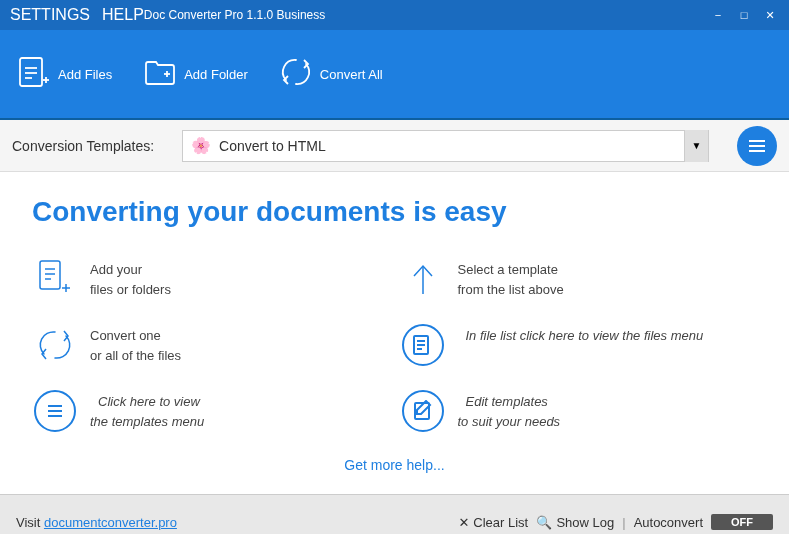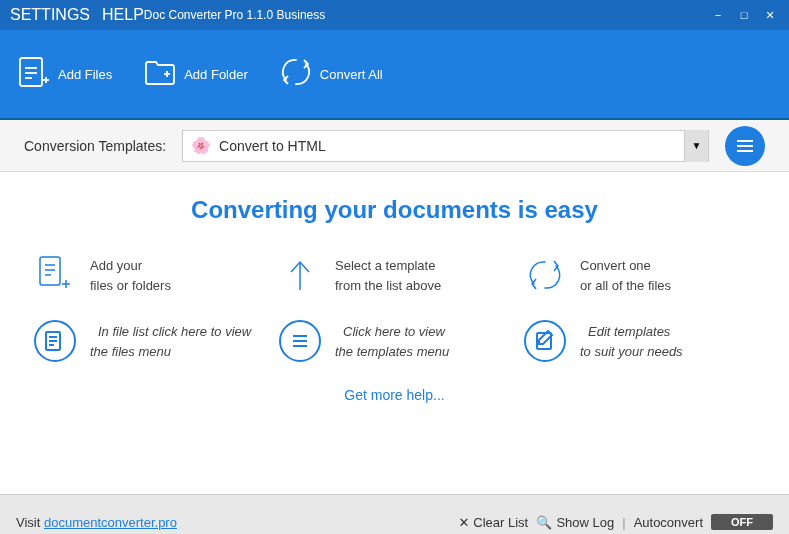--- a/index.html
+++ b/index.html
@@ -48,22 +48,22 @@
 
     
     .toolbar-icon svg { width: 36px; height: 36px; fill: none; stroke: white; stroke-width: 1.8; }
 
     
     .templates-bar {
       background: #f5f5f5;
       border-bottom: 1px solid #ddd;
       display: flex;
       align-items: center;
-      padding: 8px 24px;
-      gap: 16px;
+      padding: 8px 12px;
+      gap: 28px;
       height: 52px;
     }
     .templates-label { font-size: 14px; color: #333; white-space: nowrap; }
     .templates-select-wrap {
       flex: 1;
       display: flex;
       align-items: center;
       border: 1px solid #ccc;
       background: white;
       height: 32px;
@@ -91,29 +91,29 @@
     .menu-btn svg { width: 20px; height: 20px; stroke: white; stroke-width: 2; }
 
     
     .main-content {
       background: white;
       padding: 24px 32px;
       height: calc(534px - 30px - 90px - 52px - 40px);
       overflow: hidden;
     }
     .main-title {
-      text-align: center;
+      text-align: left;
       color: #1e7fe0;
-      font-size: 24px;
+      font-size: 28px;
       font-weight: 600;
       margin-bottom: 28px;
     }
     .features-grid {
       display: grid;
-      grid-template-columns: 1fr 1fr 1fr;
+      grid-template-columns: 1fr 1fr;
       gap: 20px 10px;
     }
     .feature-item {
       display: flex;
       align-items: flex-start;
       gap: 12px;
     }
     .feature-icon {
       flex-shrink: 0;
       width: 46px; height: 46px;

